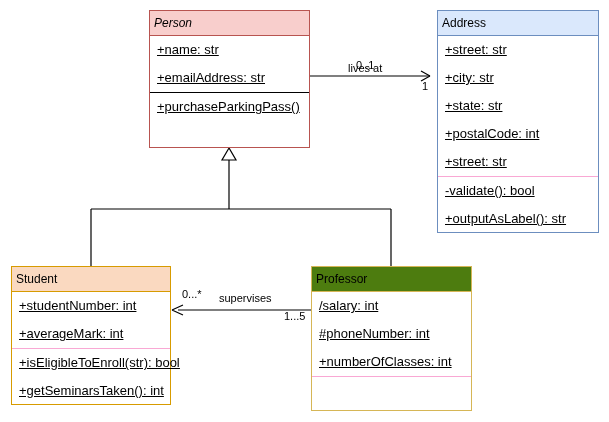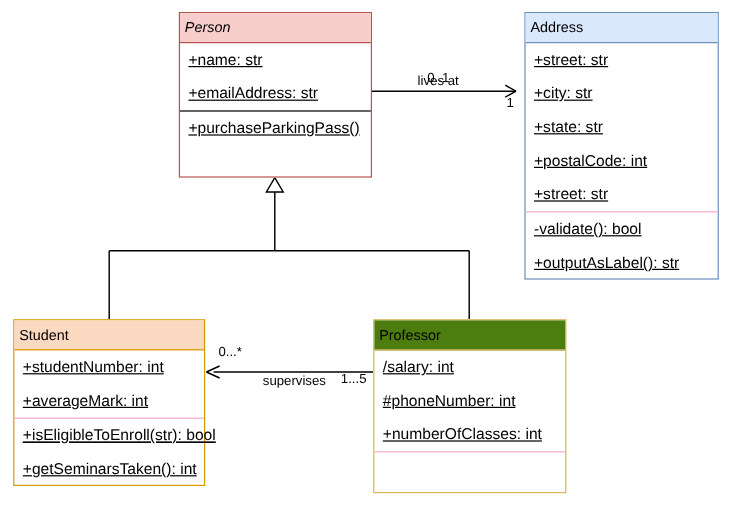--- a/index.html
+++ b/index.html
@@ -103,21 +103,21 @@
   .edge-label {
     position: absolute;
     font-size: 11px;
     line-height: 12px;
     white-space: nowrap;
     background: transparent;
   }
   #label-lives-at      { left: 348px; top: 62px; }
   #label-person-mult   { left: 312px; top: 59px; padding-left: 44px; }
   #label-address-mult  { left: 422px; top: 80px; }
-  #label-supervises    { left: 219px; top: 292px; margin-top: 20px; }
+  #label-supervises    { left: 219px; top: 292px; }
   #label-student-mult  { left: 182px; top: 288px; }
   #label-professor-mult{ left: 284px; top: 310px; }
 </style>
 </head>
 <body>
 
 <svg id="canvas" width="609" height="422" viewBox="0 0 609 422" xmlns="http://www.w3.org/2000/svg">
 
   <g>
     <line x1="310" y1="76" x2="430" y2="76" stroke="#000000" stroke-width="1.2"></line>

